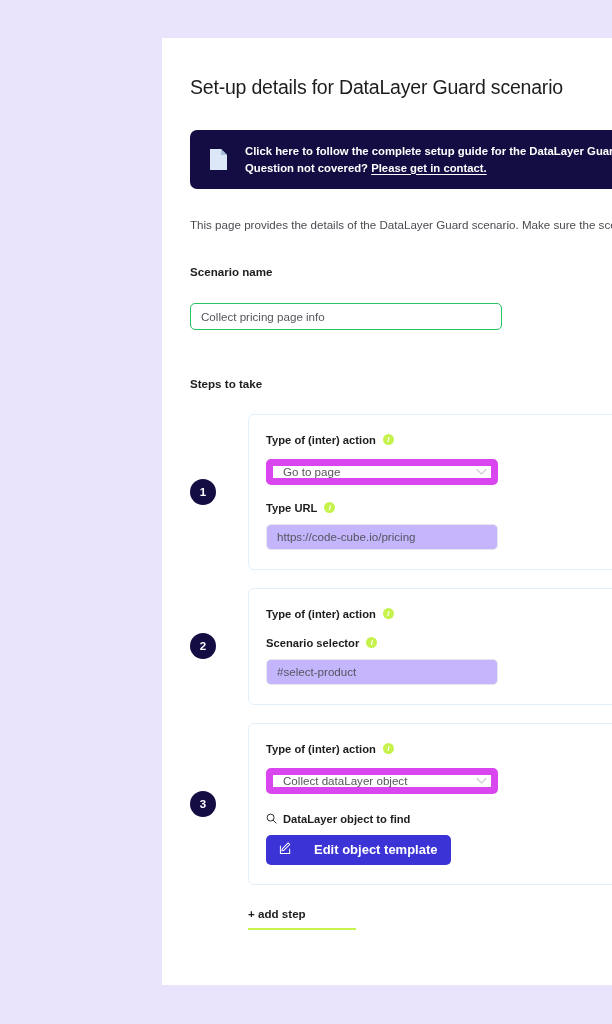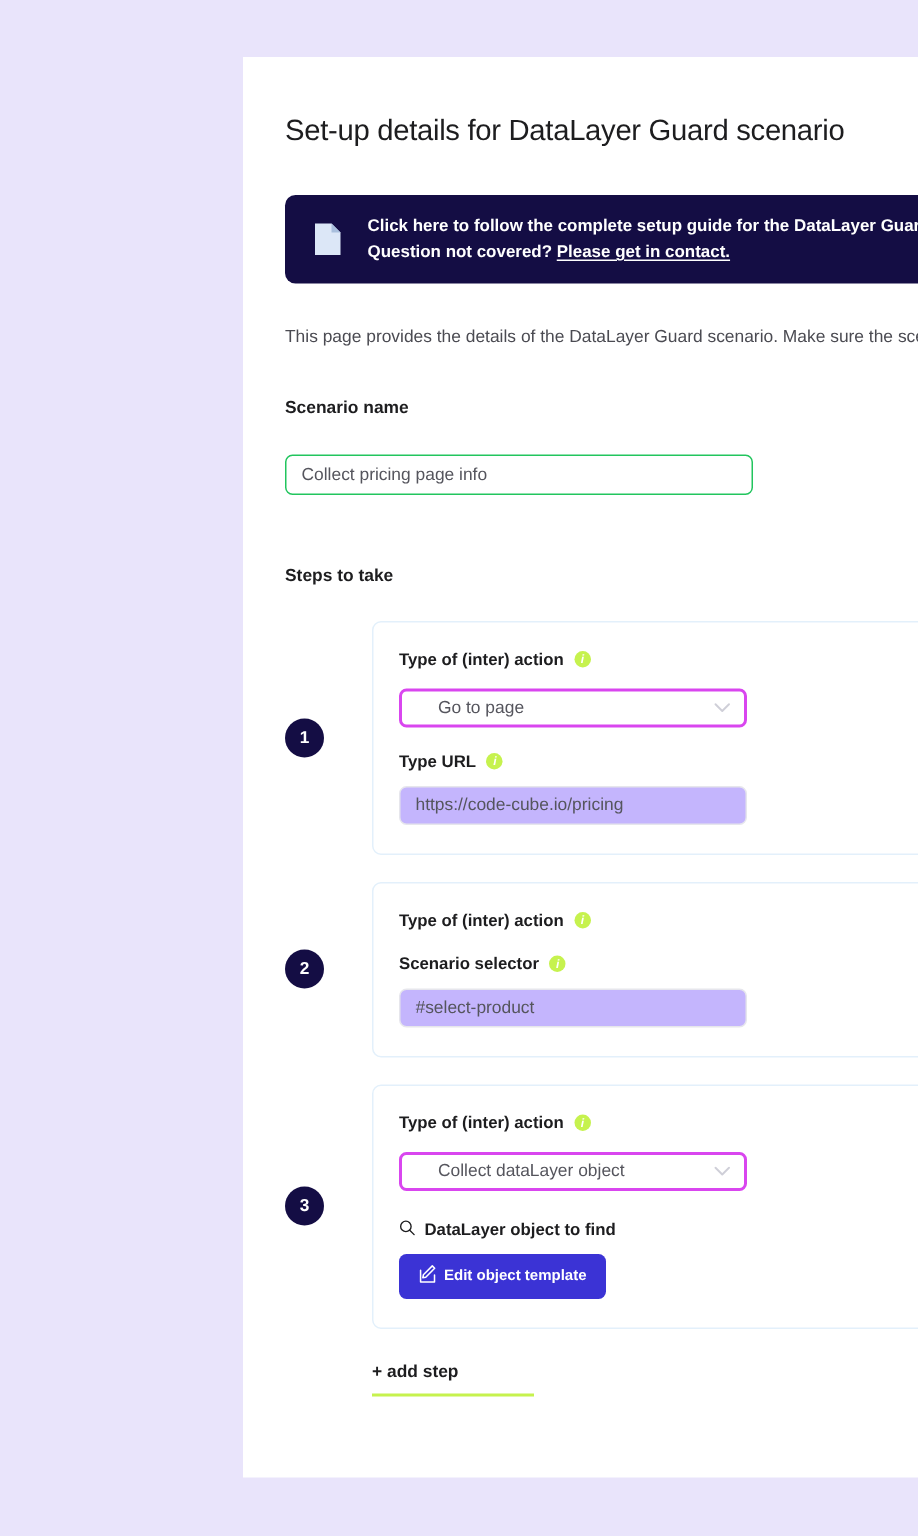--- a/index.html
+++ b/index.html
@@ -179,28 +179,28 @@
   
   .select-wrap {
     margin-top: 13px;
     position: relative;
     width: 232px;
     height: 26px;
   }
   .select-box {
     width: 100%;
     height: 100%;
-    border: 2px solid #d946ef;
+    border: 7px solid #d946ef;
     border-radius: 5px;
     background: #ffffff;
     font-size: 11.6px;
     color: #55555d;
     display: flex;
     align-items: center;
-    padding: 0 24px;
+    padding: 0 10px;
   }
   .chevron {
     position: absolute;
     right: 11px;
     top: 50%;
     transform: translateY(-50%);
     pointer-events: none;
     line-height: 0;
   }
 
@@ -228,28 +228,28 @@
     gap: 6px;
     font-size: 11.2px;
     font-weight: bold;
     color: #1d1d1f;
   }
 
   .edit-button {
     margin-top: 9px;
     display: inline-flex;
     align-items: center;
-    gap: 4px;
+    gap: 22px;
     background: #3b33d5;
     color: #ffffff;
     border: none;
     border-radius: 5px;
     padding: 7px 13px;
     font-family: "Liberation Sans", sans-serif;
-    font-size: 10px;
+    font-size: 13px;
     font-weight: bold;
     cursor: pointer;
   }
 
   
   .add-step-wrap {
     margin-top: 22px;
     margin-left: 58px;
     width: 108px;
     text-align: left;

